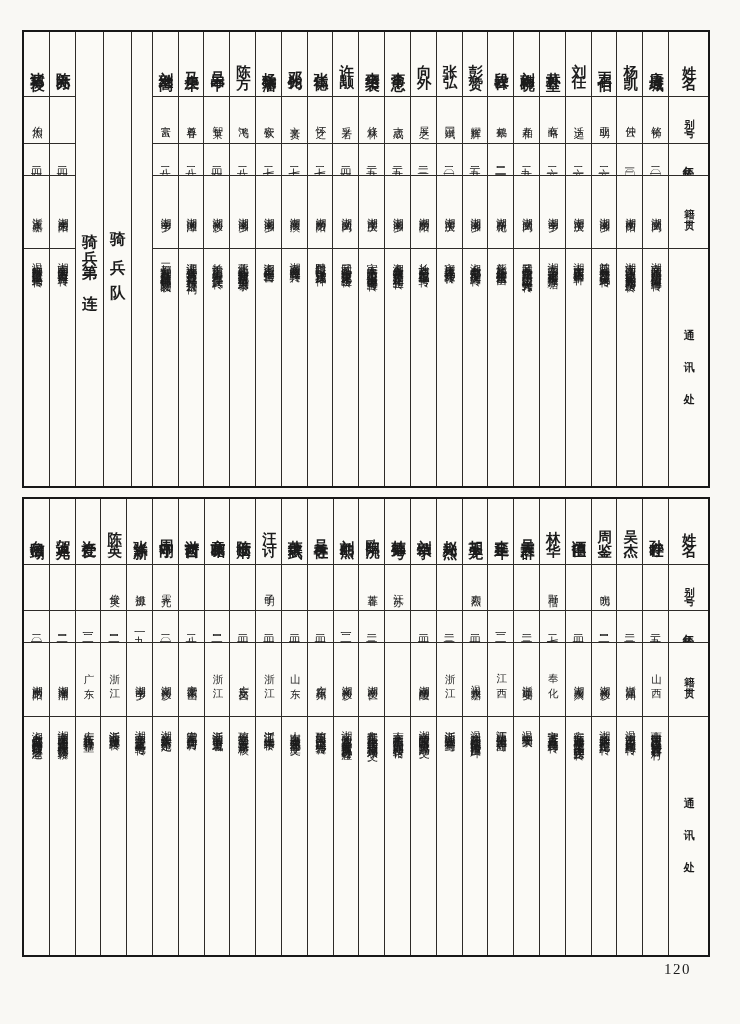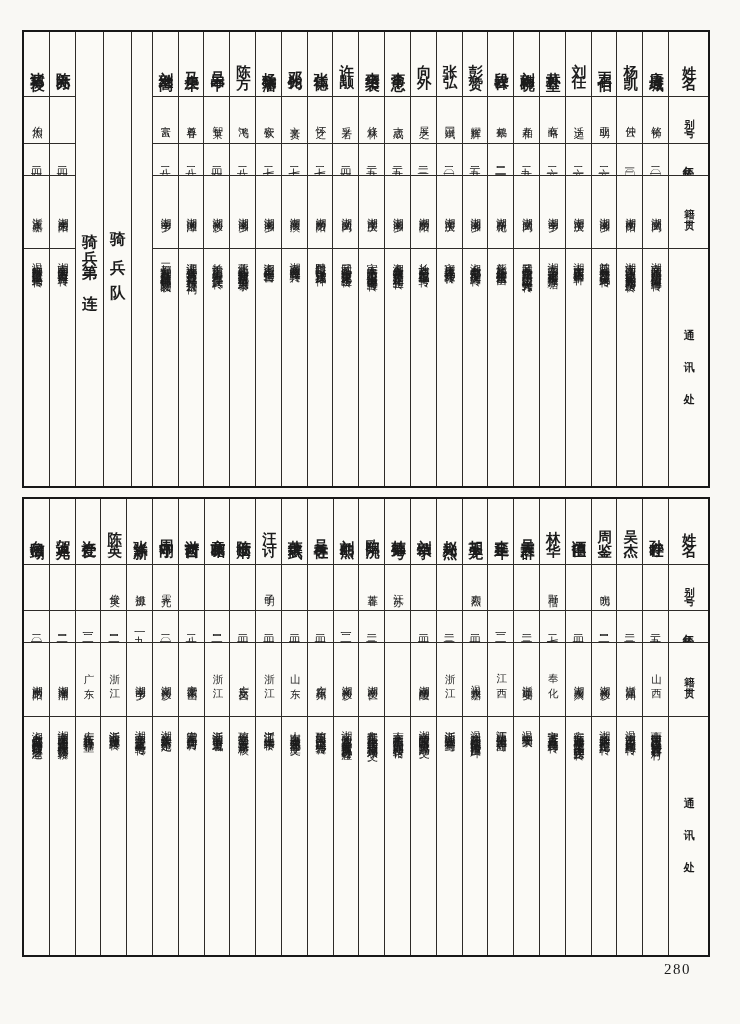--- a/index.html
+++ b/index.html
@@ -901,14 +901,14 @@
           <span class="vtext">二〇</span>
         </div>
         <div class="cell native">
           <span class="vtext">湖南黔阳</span>
         </div>
         <div class="cell contact">
           <span class="vtext">湘乡七都城江桥邮局转双江口老屋</span>
         </div>
       </div>
     </div>
-  <div class="page-number">280</div>
+  <div class="page-number">120</div>
 </div>
 
 </body></html>

